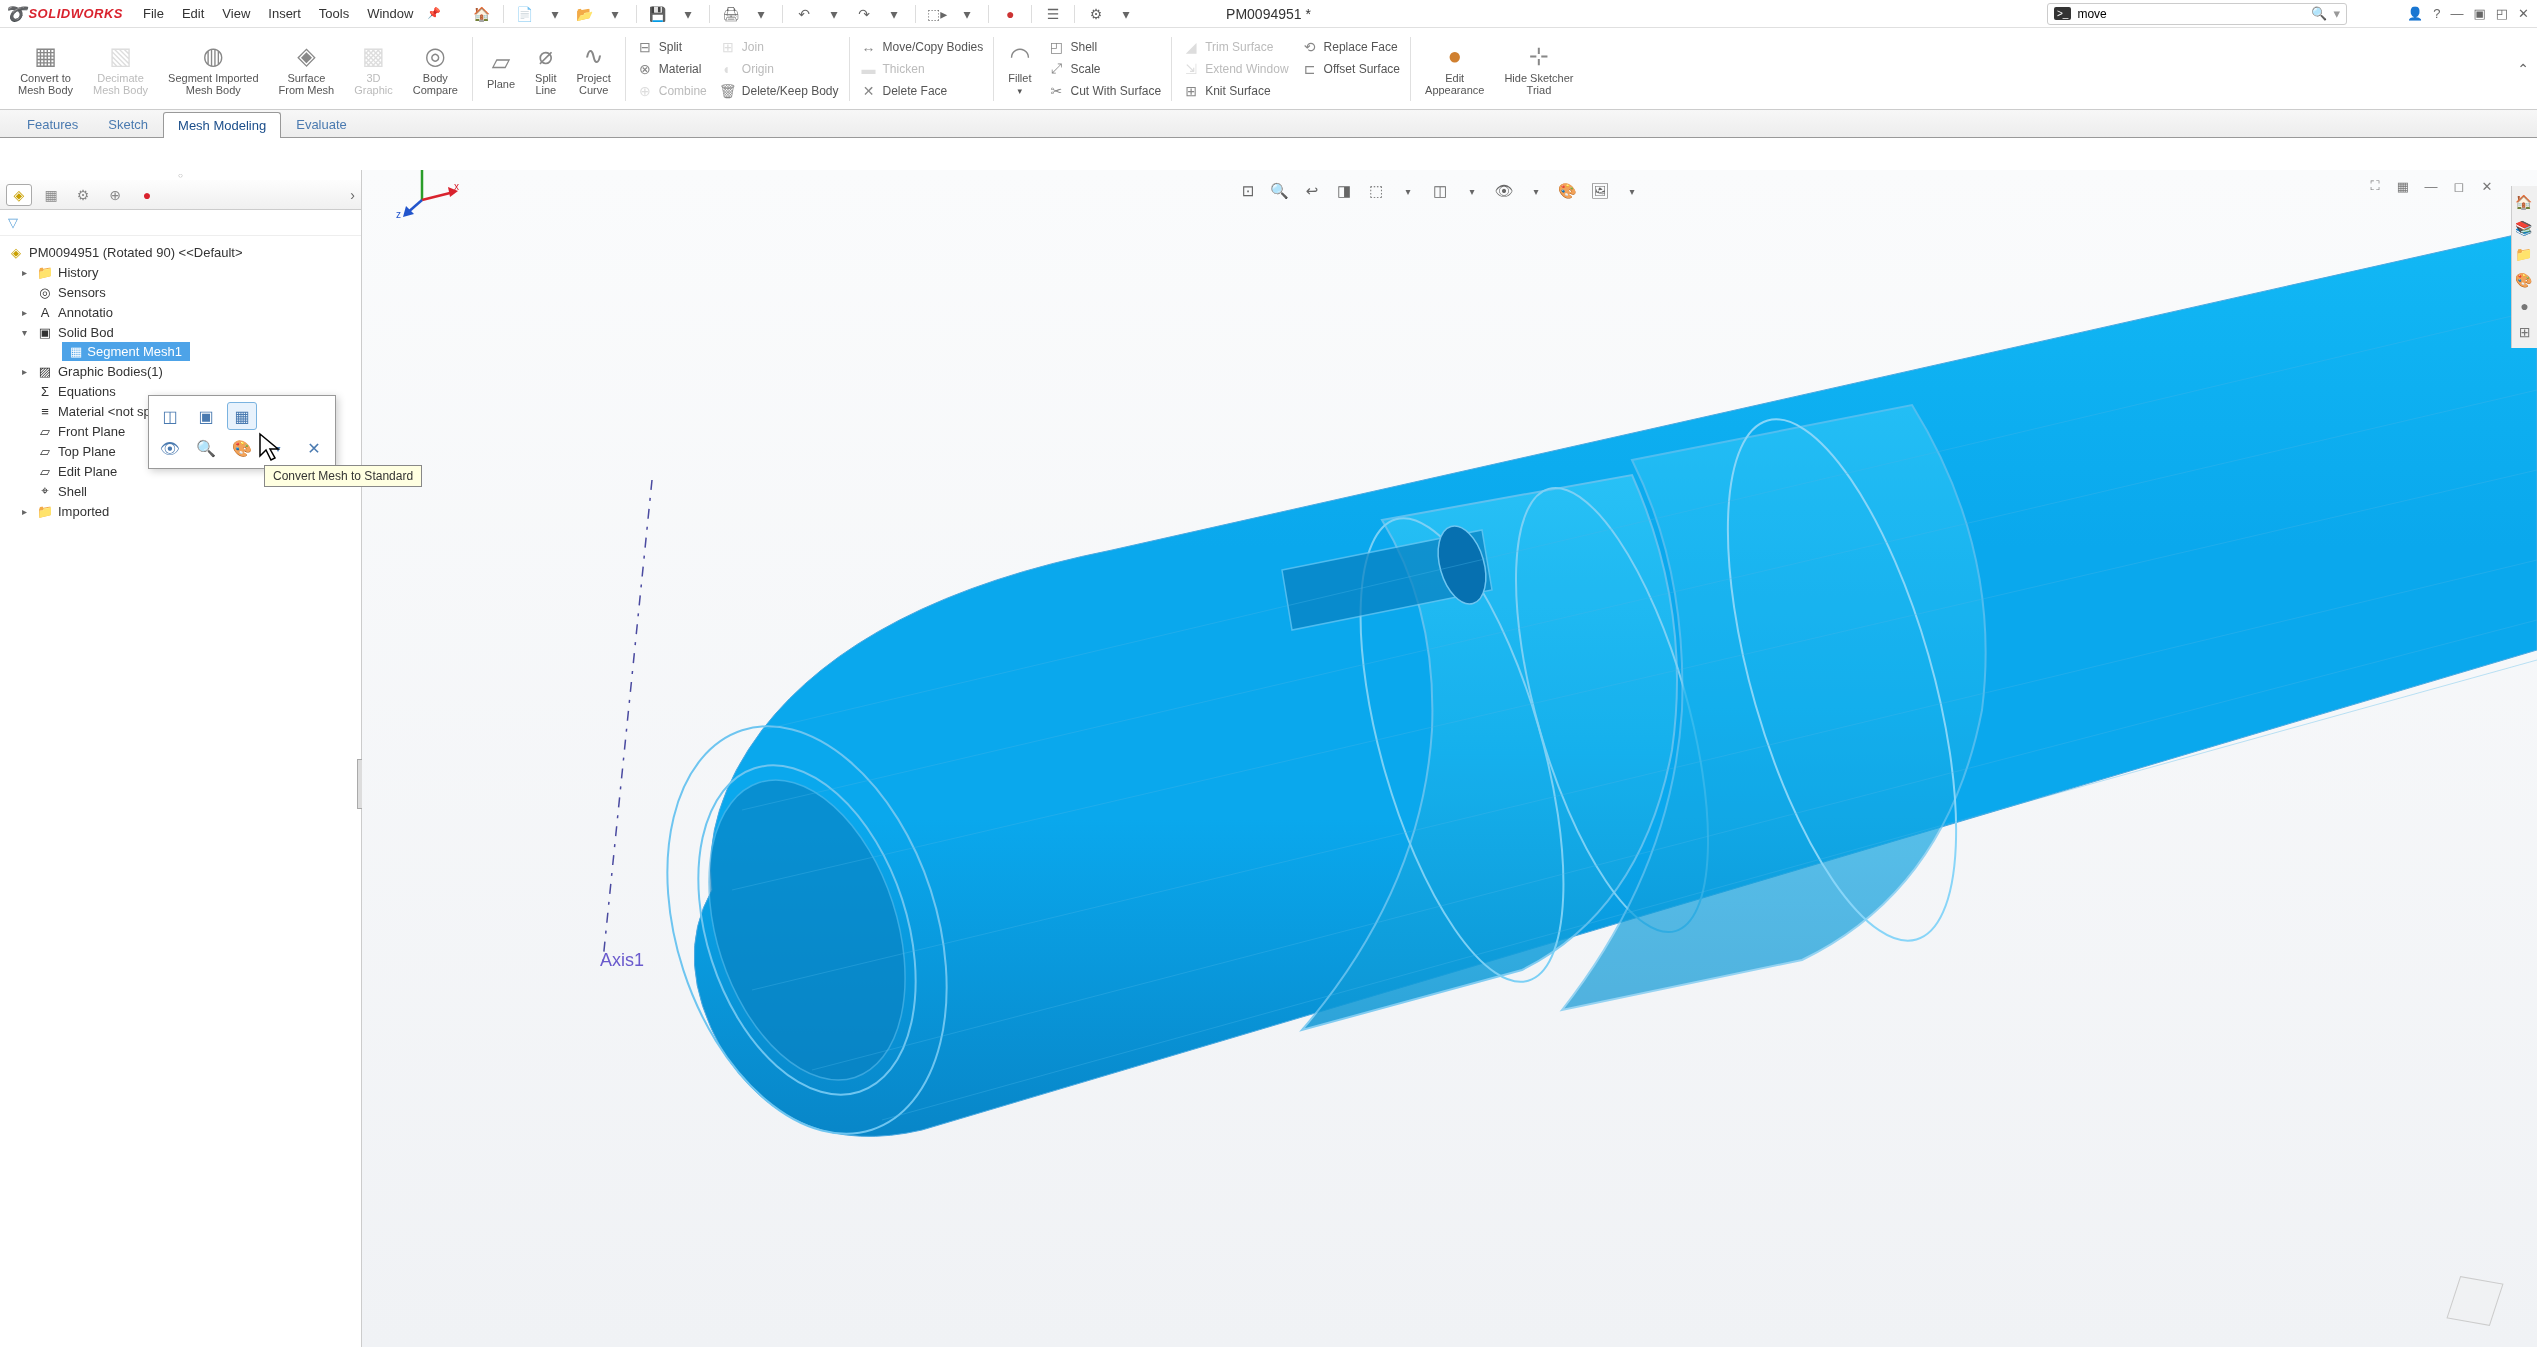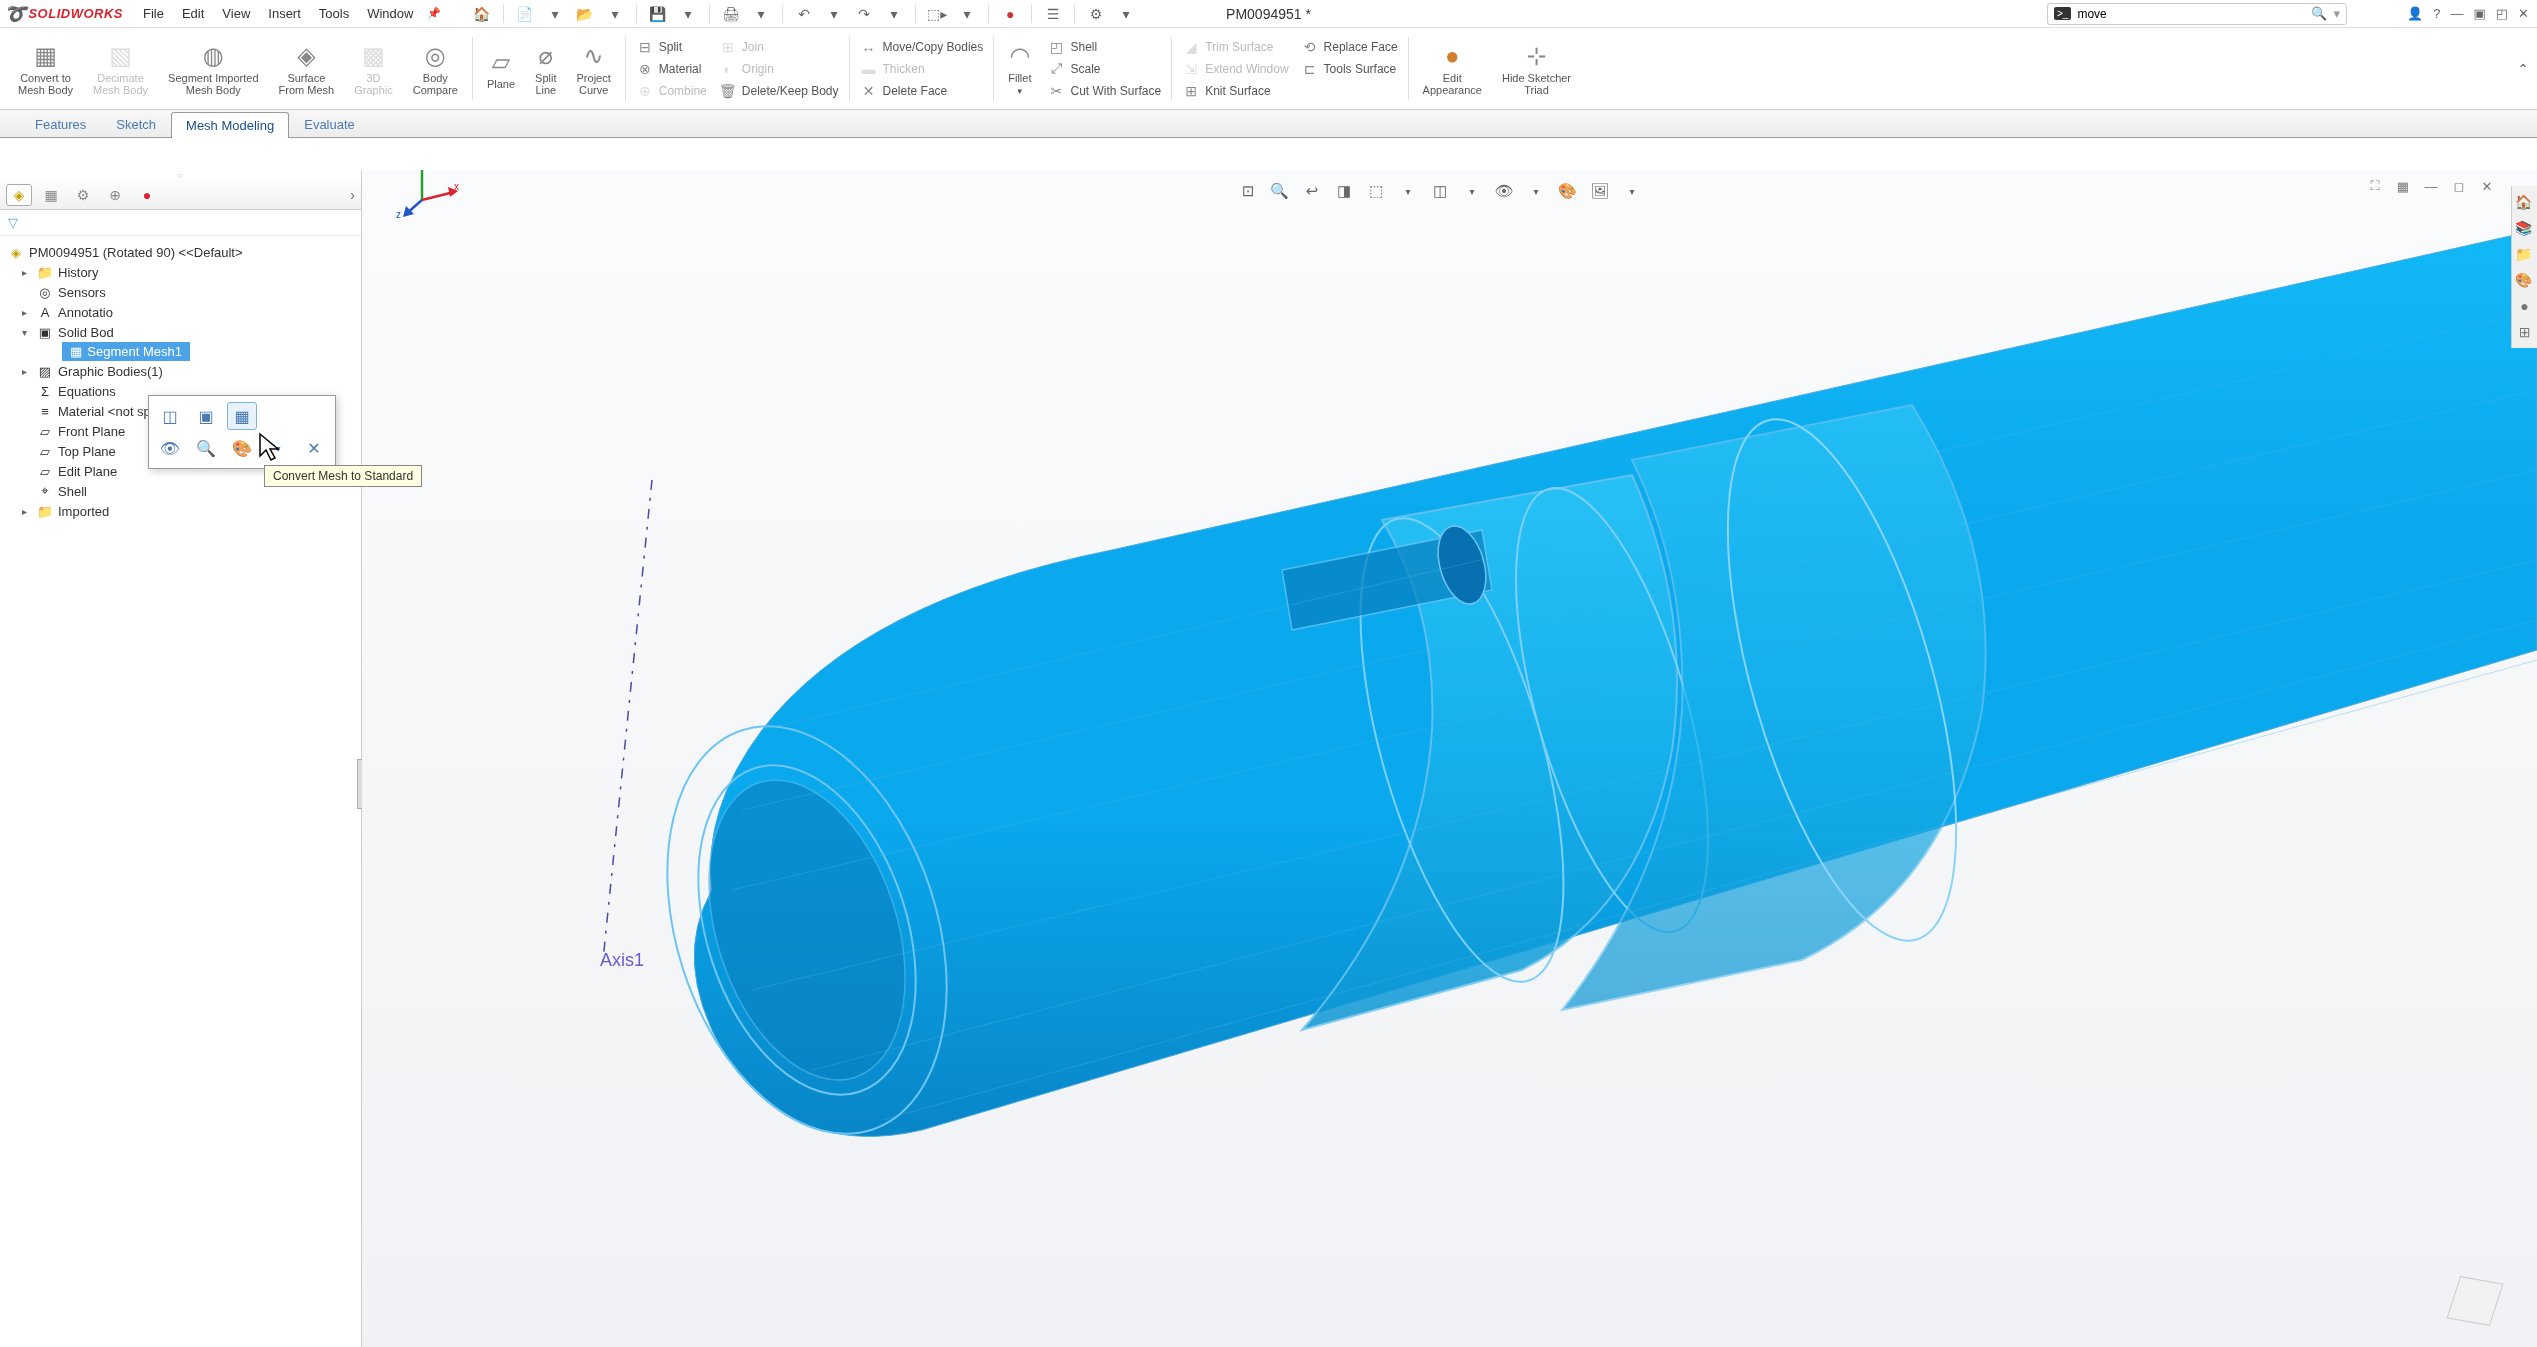--- a/index.html
+++ b/index.html
@@ -32,21 +32,21 @@
 .rib-group.disabled .rib-icon { color: #ddd; }
 .rib-stack { display: flex; flex-direction: column; gap: 4px; padding: 0 6px; }
 .rib-row { display: flex; align-items: center; gap: 5px; font-size: 12px; color: #555; cursor: pointer; }
 .rib-row.disabled { color: #bbb; }
 .rib-small-icon { width: 18px; height: 18px; display: inline-flex; align-items: center; justify-content: center; font-size: 14px; color: #888; }
 .rib-row.disabled .rib-small-icon { color: #ddd; }
 .rib-vsep { width: 1px; height: 64px; background: #e0e0e0; margin: 0 4px; }
 .rib-expand { position: absolute; right: 8px; top: 50%; transform: translateY(-50%); color: #666; font-size: 14px; cursor: pointer; }
 
 
-.tabbar { height: 28px; background: linear-gradient(#f7f7f7, #ededed); display: flex; align-items: flex-end; padding-left: 20px; border-bottom: 1px solid #999; text-align: center; }
+.tabbar { height: 28px; background: linear-gradient(#f7f7f7, #ededed); display: flex; align-items: flex-end; padding-left: 12px; border-bottom: 1px solid #999; text-align: center; }
 .tab { padding: 5px 14px; font-size: 13px; color: #4a7ab0; cursor: pointer; border: 1px solid transparent; border-bottom: none; }
 .tab.active { background: #fff; border-color: #999; color: #1a4d8a; font-weight: 500; border-radius: 3px 3px 0 0; position: relative; top: 1px; }
 .tab.blue { color: #1a4d8a; }
 
 
 .hud-toolbar { position: absolute; top: 178px; left: 1235px; display: flex; gap: 6px; z-index: 5; }
 .hud-btn { width: 26px; height: 26px; display: flex; align-items: center; justify-content: center; color: #666; font-size: 15px; cursor: pointer; }
 
 
 .main { position: absolute; top: 170px; left: 0; right: 0; bottom: 0; display: flex; }
@@ -283,21 +283,21 @@
         <span>Knit Surface</span>
       </div>
   </div>
   <div class="rib-stack">
     <div class="rib-row">
         <span class="rib-small-icon">⟲</span>
         <span>Replace Face</span>
       </div>
     <div class="rib-row">
         <span class="rib-small-icon">⊏</span>
-        <span>Tools Surface</span>
+        <span>Offset Surface</span>
       </div>
     <div class="rib-row" style="visibility:hidden">
         <span class="rib-small-icon"></span>
         <span></span>
       </div>
   </div>
   <div class="rib-vsep"></div>
   <div class="rib-group">
     <span class="rib-icon" style="color:#d08030">●</span>
     <span style="white-space:pre-line">Edit

